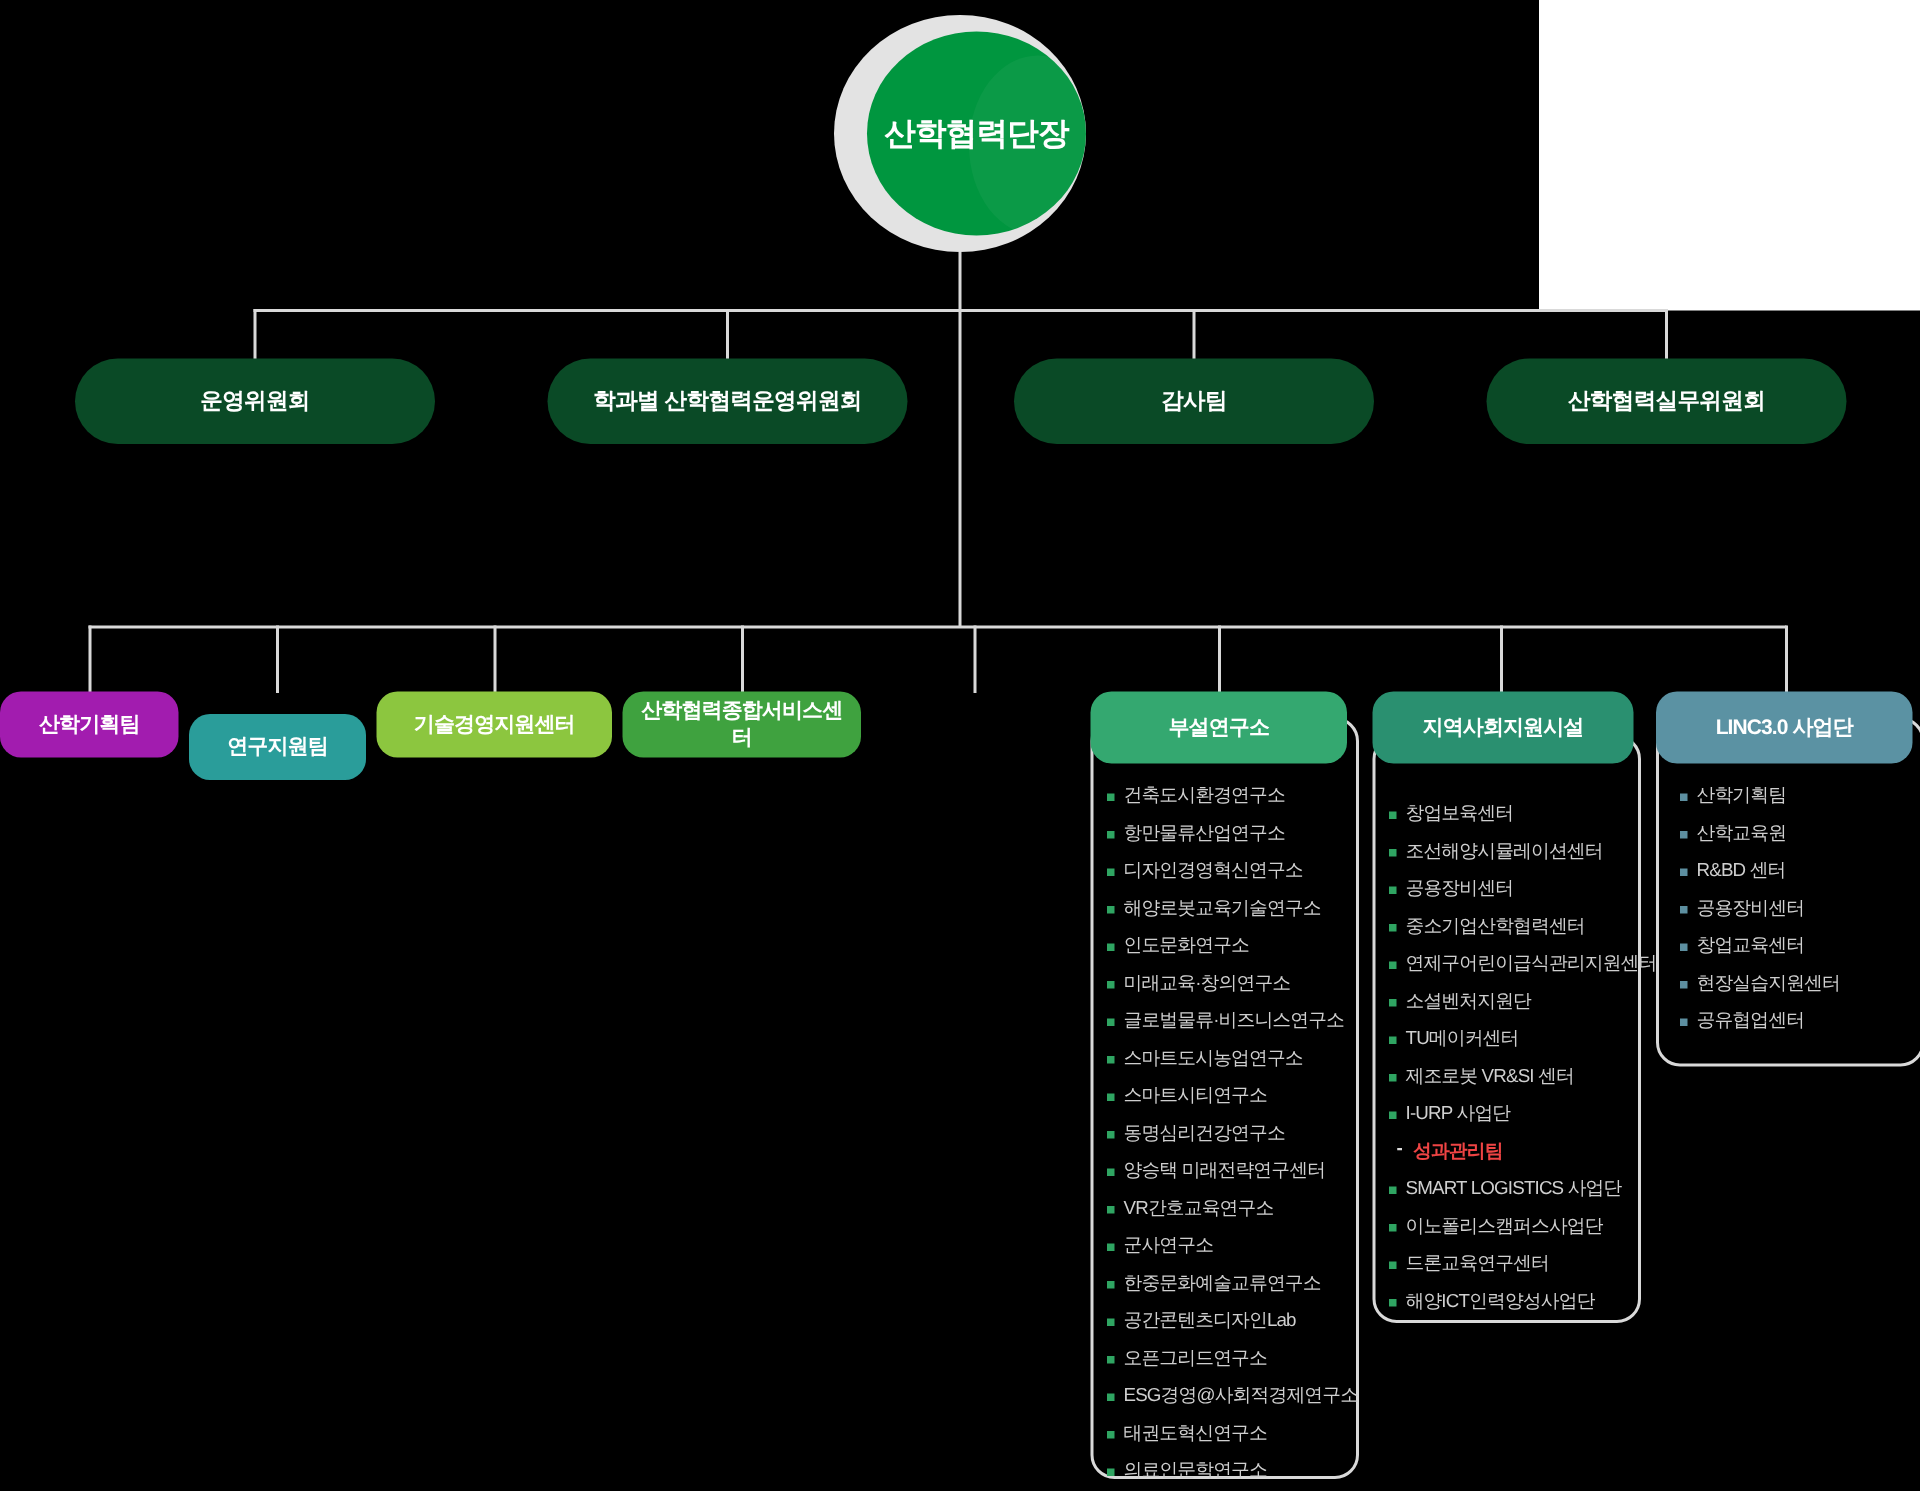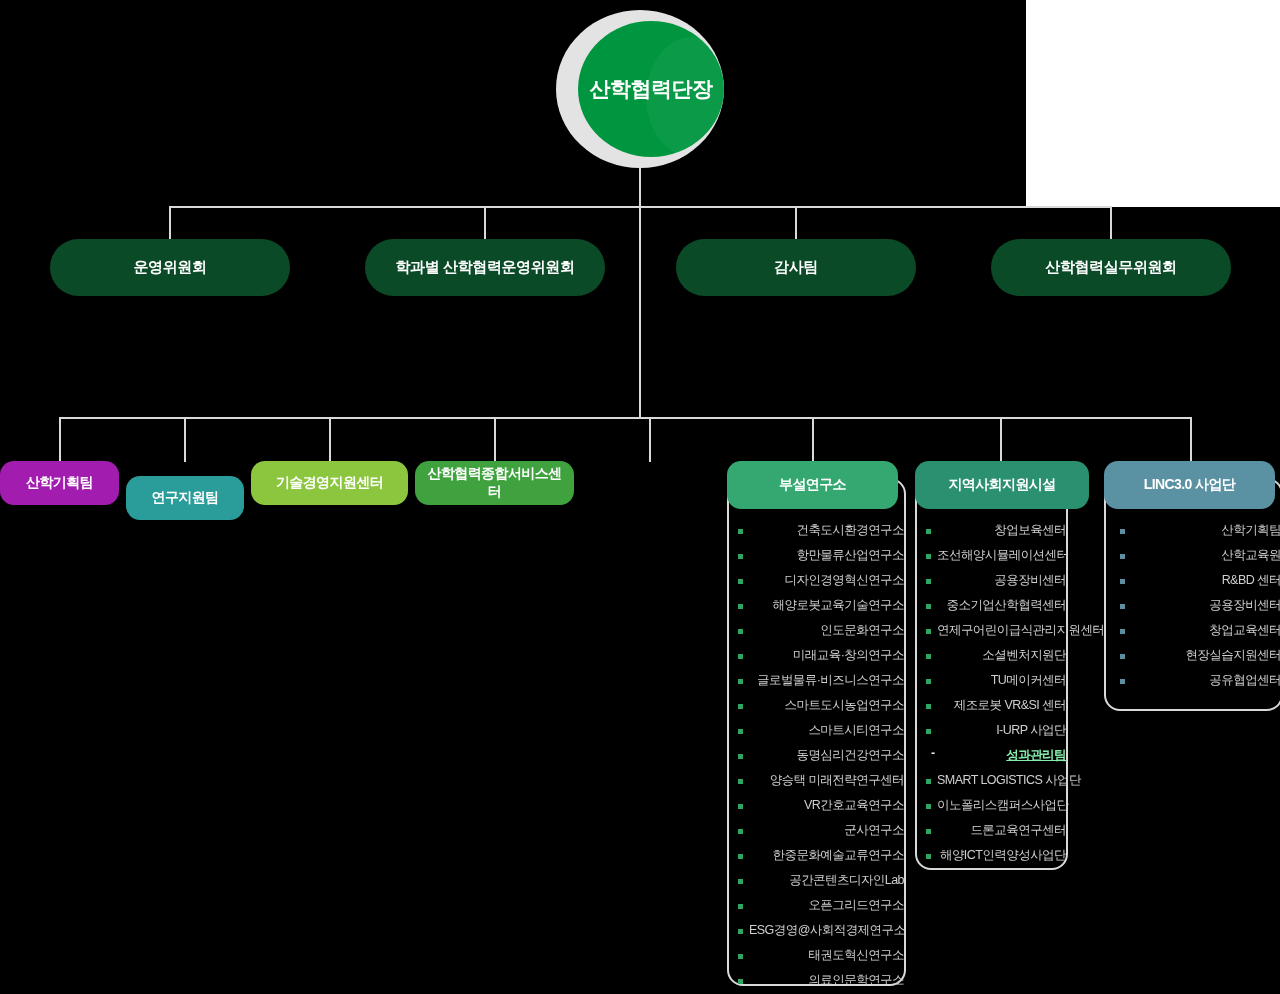--- a/index.html
+++ b/index.html
@@ -101,21 +101,20 @@
     padding: 0 6px;
   }
 
   
   .sublist {
     position: absolute;
     border: 2px solid #d9d9d9;
     border-radius: 16px;
     background: transparent;
     z-index: 1;
-    text-align: right;
   }
   .sublist ul {
     list-style: none;
     margin: 0;
     padding: 0;
   }
   .sublist li {
     position: relative;
     color: #cfcfcf;
     font-size: 12.5px;
@@ -129,22 +128,21 @@
     position: absolute;
     left: 0;
     top: 5px;
     width: 5px;
     height: 5px;
     background: var(--bullet, #2fa562);
   }
   .sublist li.subsub {
     padding-left: 16px;
     font-weight: 700;
-    color: #86efac;
-    text-decoration: underline;
+    color: #ef4444;
   }
   .sublist li.subsub::before {
     content: "-";
     background: transparent;
     left: 5px;
     top: -2px;
     width: auto;
     height: auto;
     color: #dcdcdc;
     font-size: 12.5px;
@@ -222,21 +220,21 @@
       <li>군사연구소</li>
       <li>한중문화예술교류연구소</li>
       <li>공간콘텐츠디자인Lab</li>
       <li>오픈그리드연구소</li>
       <li>ESG경영@사회적경제연구소</li>
       <li>태권도혁신연구소</li>
       <li>의료인문학연구소</li>
     </ul>
   </div>
 
-  <div class="sublist" style="left:915px; top:478px; width:153px; height:392px; --bullet:#2fa562;">
+  <div class="sublist" style="left:915px; top:490px; width:179px; height:392px; --bullet:#2fa562;">
     <ul style="padding:44px 0 0 9px; display:flex; flex-direction:column; gap:12.5px;">
       <li>창업보육센터</li>
       <li>조선해양시뮬레이션센터</li>
       <li>공용장비센터</li>
       <li>중소기업산학협력센터</li>
       <li>연제구어린이급식관리지원센터</li>
       <li>소셜벤처지원단</li>
       <li>TU메이커센터</li>
       <li>제조로봇 VR&amp;SI 센터</li>
       <li>I-URP 사업단</li>

